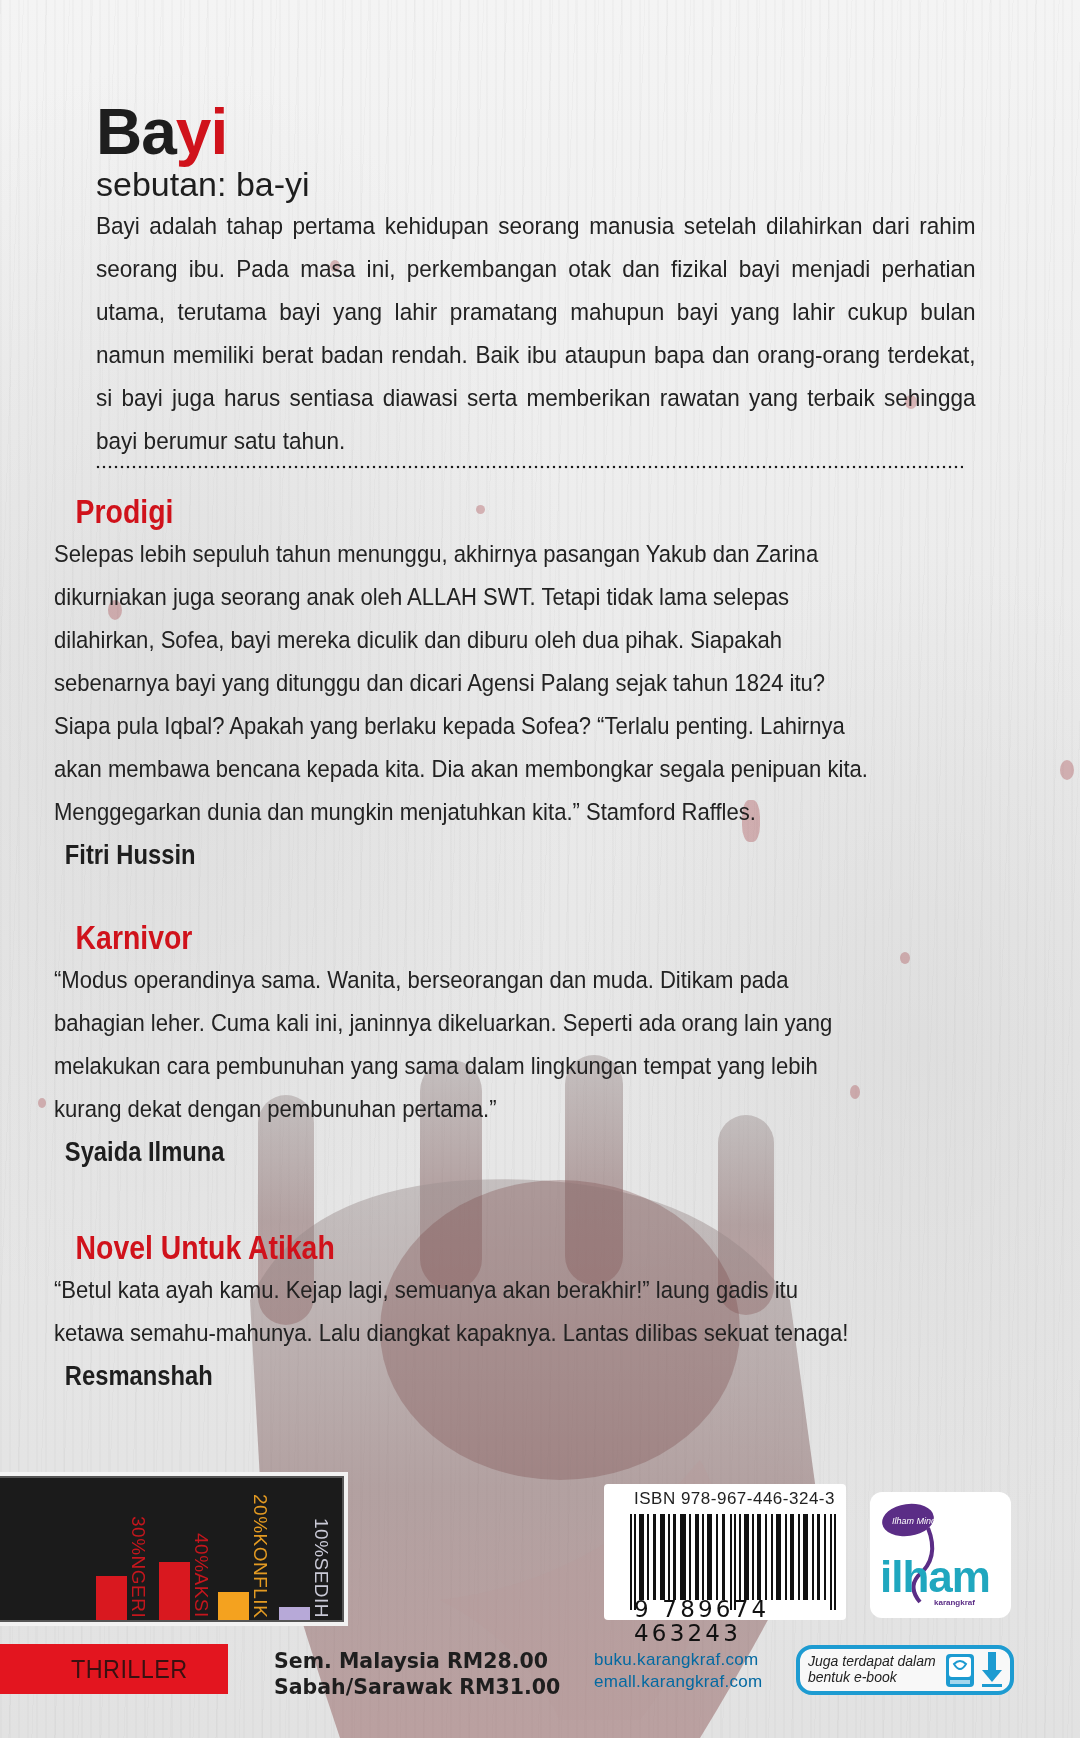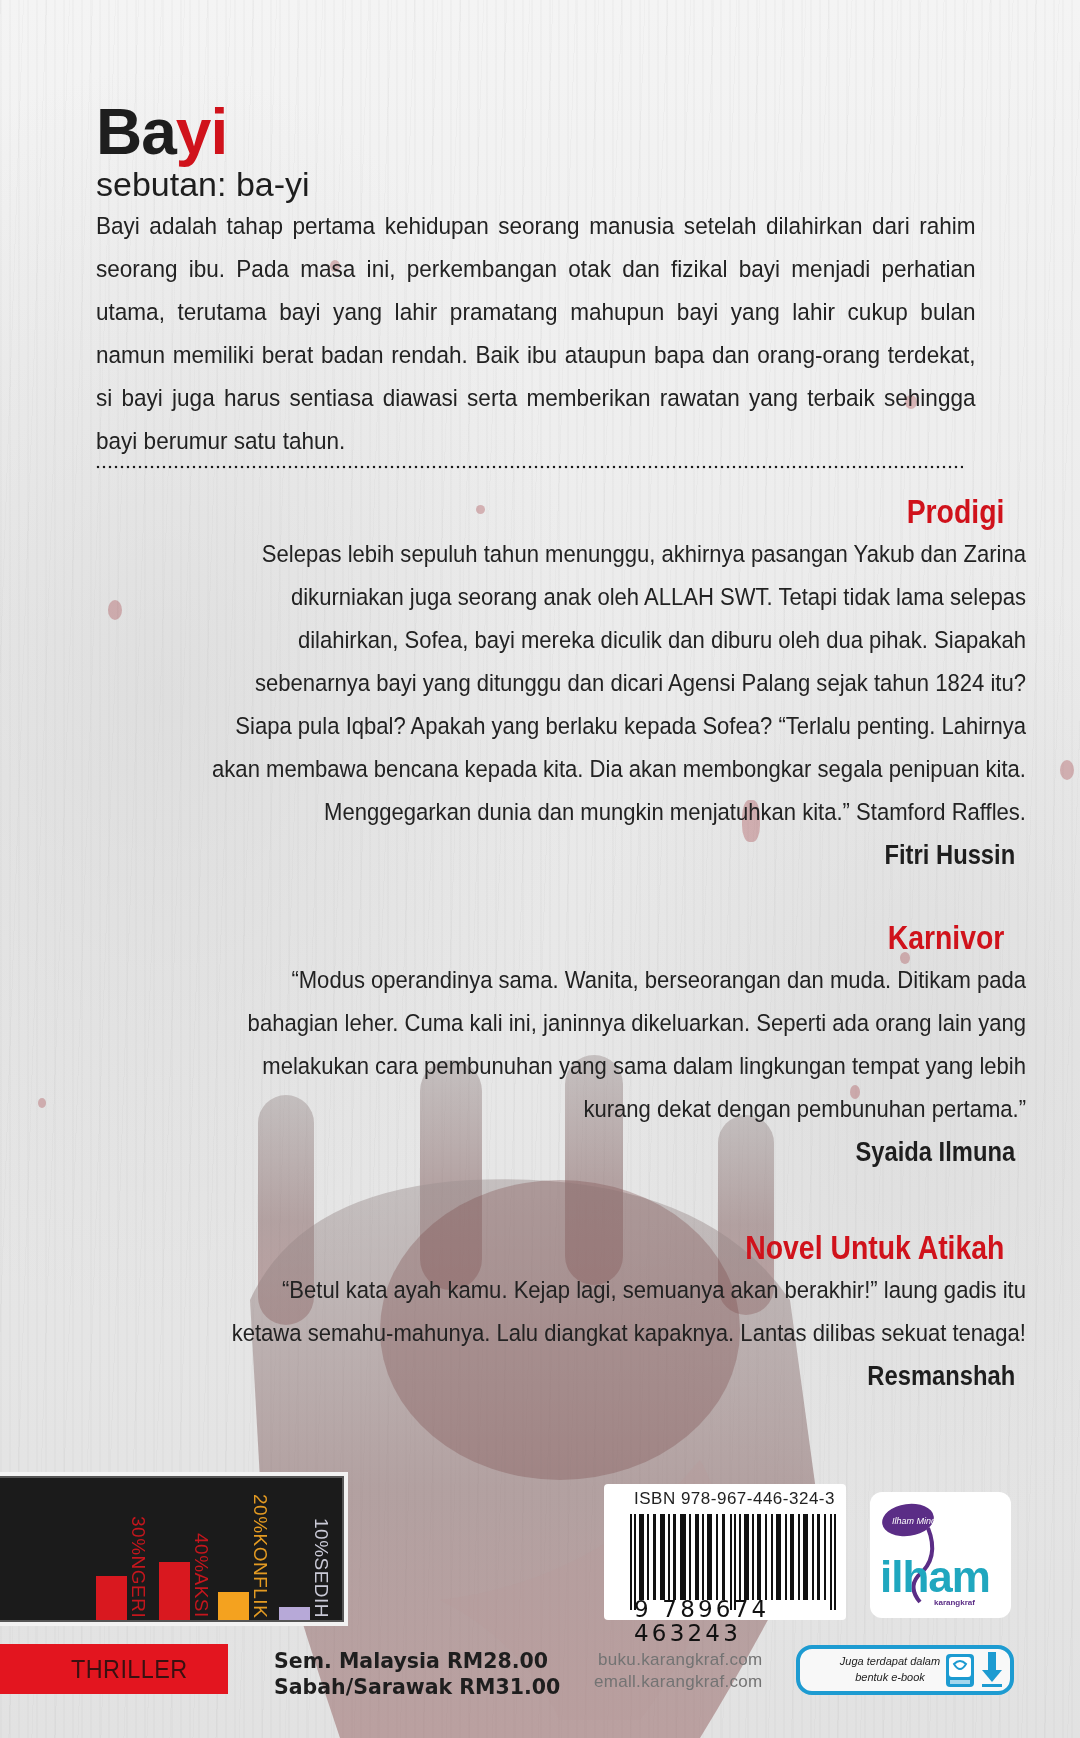--- a/index.html
+++ b/index.html
@@ -30,21 +30,21 @@
     .entry-title .accent { color: #d0121b; margin-top: 40px; }
     .entry-sub { font-size: 34px; line-height: 40px; margin-top: 0px; color: #1e1e1e; }
     .entry-body { font-size: 24.5px; line-height: 43px; margin-top: 0px; color: #222; text-align: justify; transform: scaleX(0.92); transform-origin: left top; width: 956px; }
 
     .divider {
       position: absolute; left: 95px; top: 465px; width: 868px; height: 4px;
       background-image: radial-gradient(circle, #1a1a1a 1.4px, transparent 1.6px);
       background-size: 6px 4px; background-repeat: repeat-x;
     }
 
-    .book { position: absolute; left: 0; width: 1080px; text-align: right; }
+    .book { position: absolute; left: 0; width: 1080px; text-align: left; }
     .book-title { font-weight: bold; font-size: 33px; line-height: 40px; color: #d0121b; transform: scaleX(0.86); }
     .book-blurb { font-size: 24.5px; line-height: 43px; color: #222; margin: 0 auto; transform: scaleX(0.9); }
     .book-author { font-weight: bold; font-size: 27px; line-height: 40px; color: #1e1e1e; transform: scaleX(0.88); margin-top: 2px; }
 
     
     .chart {
       position: absolute; left: 0; top: 1476px; width: 344px; height: 146px;
       background: #1b1b1b; border-top: 2px solid #555; border-right: 2px solid #555; border-bottom: 2px solid #555;
       outline: 4px solid #f2f2f2;
     }
@@ -76,27 +76,27 @@
 
     
     .logo-box {
       position: absolute; left: 870px; top: 1492px; width: 141px; height: 126px;
       background: #fff; border-radius: 12px;
     }
     .logo-word { position: absolute; left: 10px; top: 60px; font-size: 44px; font-weight: bold; color: #20a7bf; letter-spacing: -1px; }
     .logo-sub { position: absolute; left: 64px; top: 106px; font-size: 8px; font-weight: bold; color: #5b2d86; }
 
     .sites { position: absolute; left: 594px; top: 1649px; }
-    .site { font-size: 17px; line-height: 22px; color: #737373; letter-spacing: 0.3px; text-align: right; }
+    .site { font-size: 17px; line-height: 22px; color: #0369a1; letter-spacing: 0.3px; }
 
     .ebook-pill {
       position: absolute; left: 796px; top: 1645px; width: 218px; height: 50px;
       border: 4px solid #1d9bd1; border-radius: 16px; background: #f8f8f8;
     }
-    .ebook-text { position: absolute; left: 24px; top: 4px; width: 132px; text-align: center; font-style: italic; font-size: 11px; line-height: 16px; color: #222; }
+    .ebook-text { position: absolute; left: 8px; top: 4px; width: 132px; text-align: left; font-style: italic; font-size: 14px; line-height: 16px; color: #222; }
     .emall-icon { position: absolute; left: 146px; top: 5px; width: 28px; height: 33px; background: #1d9bd1; border-radius: 4px; }
     .download-icon { position: absolute; left: 180px; top: 3px; width: 24px; height: 36px; }
   </style>
 </head>
 <body>
 
 <div class="bg"></div>
 
 <div class="blood" style="left:108px;top:600px;width:14px;height:20px;"></div>
 <div class="blood" style="left:330px;top:260px;width:10px;height:12px;"></div>

